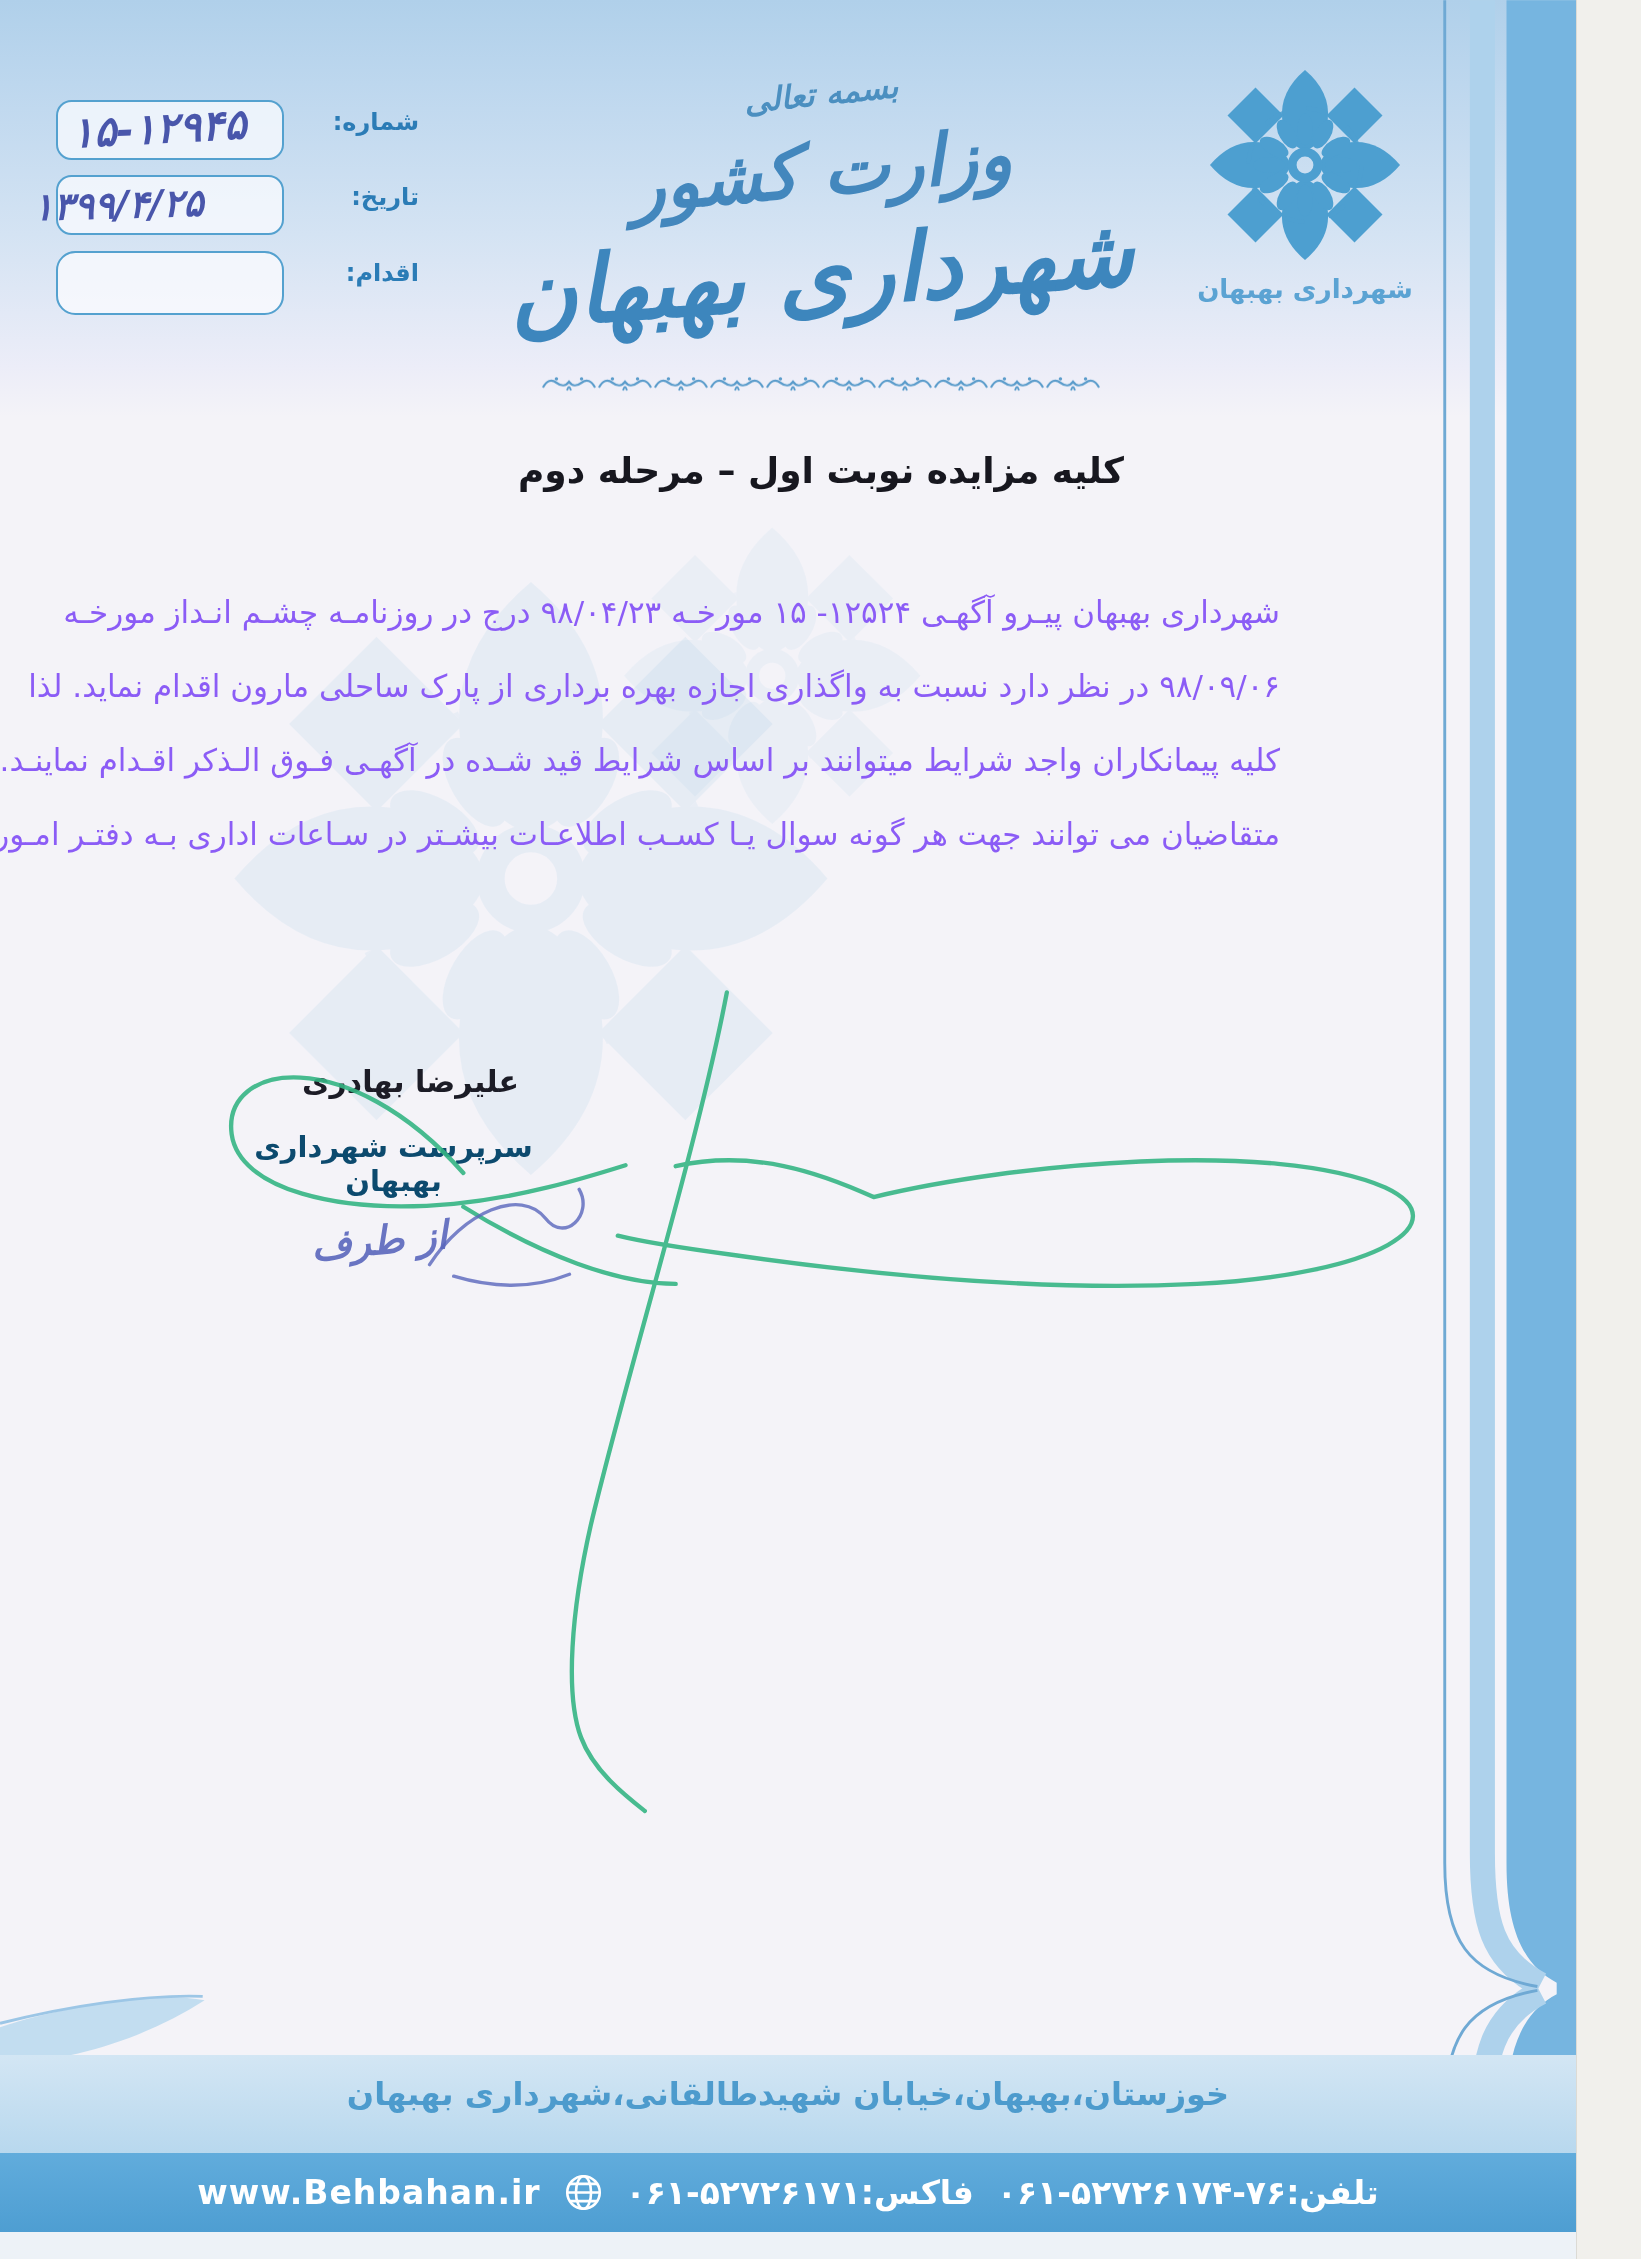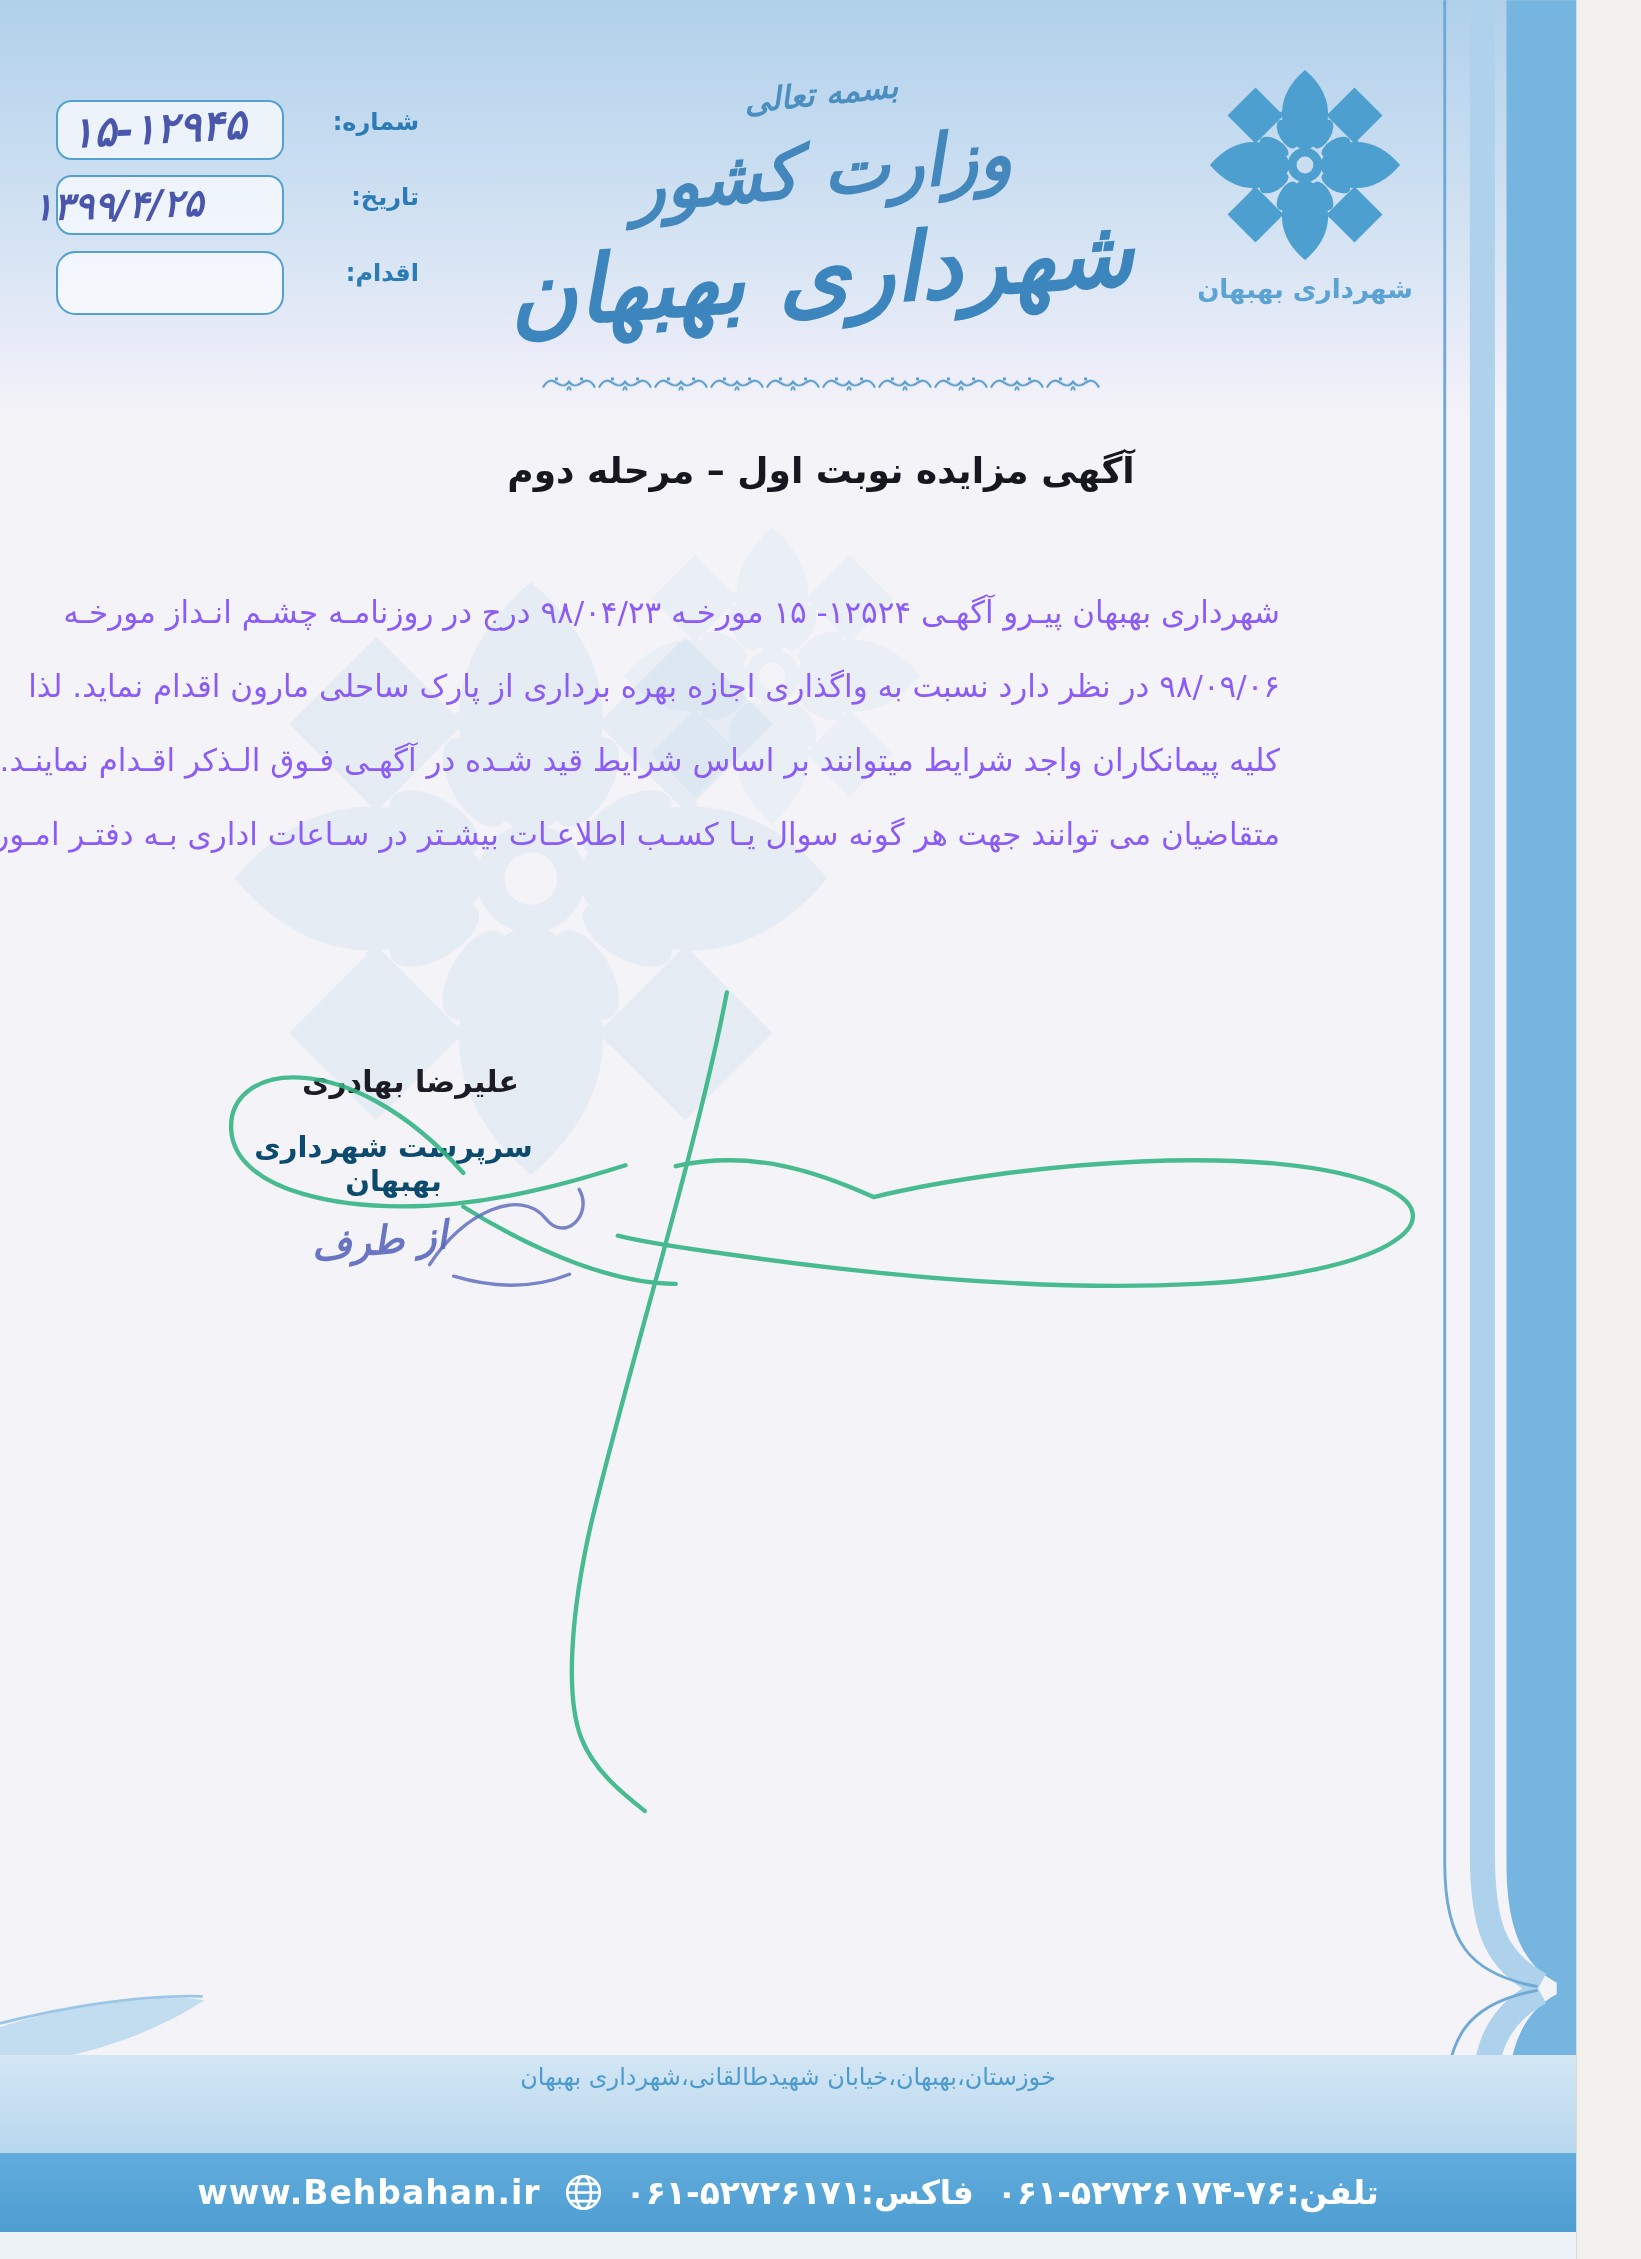--- a/index.html
+++ b/index.html
@@ -55,22 +55,22 @@
   .sig-role{position:absolute;left:239px;top:1130px;width:309px;text-align:center;
     font-size:29px;font-weight:bold;color:#0c4a6e;direction:rtl;}
   .hand-note{position:absolute;left:311px;top:1218px;font-size:39px;font-weight:bold;
     font-style:italic;color:#5a67bd;transform:rotate(-5deg);direction:rtl;opacity:.9;}
 
   .overlay-svg{position:absolute;left:0;top:0;pointer-events:none;}
 
   
   .footer-light{position:absolute;left:0;top:2055px;width:1576px;height:98px;
     background:linear-gradient(180deg,#d3e6f4,#b8d8ee);text-align:center;direction:rtl;}
-  .footer-light .addr{display:inline-block;margin-top:8px;font-size:24px;color:#4d9bcd;
-    font-weight:normal;letter-spacing:0.5px;}
+  .footer-light .addr{display:inline-block;margin-top:20px;font-size:32px;color:#4d9bcd;
+    font-weight:bold;letter-spacing:0.5px;}
   .footer-dark{position:absolute;left:0;top:2153px;width:1576px;height:79px;
     background:linear-gradient(180deg,#61acdc,#4e9ed2);display:flex;flex-direction:row;
     justify-content:center;align-items:center;gap:23px;direction:rtl;color:#fff;
     font-size:33px;font-weight:bold;}
   .footer-dark .site{direction:ltr;letter-spacing:1px;}
   .bottom-strip{position:absolute;left:0;top:2232px;width:1576px;height:27px;background:#edf2f7;}
   .globe{width:39px;height:39px;}
 </style>
 </head>
 <body>
@@ -162,21 +162,21 @@
     <rect width="580" height="18" fill="url(#orn)"></rect>
   </svg>
 
   <div class="logo-block">
     <svg width="198" height="198" viewBox="0 0 205 205">
       <use href="#flower" width="205" height="205"></use>
     </svg>
     <div class="logo-caption">شهرداری بهبهان</div>
   </div>
 
-  <div class="doc-title">آگهی مزایده نوبت اول – مرحله دوم</div>
+  <div class="doc-title">کلیه مزایده نوبت اول – مرحله دوم</div>
   <div class="body-text">
     <div class="body-line">شهرداری بهبهان پیـرو آگهـی ۱۲۵۲۴- ۱۵ مورخـه ۹۸/۰۴/۲۳ درج در روزنامـه چشـم انـداز مورخـه</div>
     <div class="body-line">۹۸/۰۹/۰۶ در نظر دارد نسبت به واگذاری اجازه بهره برداری از پارک ساحلی مارون اقدام نماید. لذا</div>
     <div class="body-line">کلیه پیمانکاران واجد شرایط میتوانند بر اساس شرایط قید شـده در آگهـی فـوق الـذکر اقـدام نماینـد.</div>
     <div class="body-line">متقاضیان می توانند جهت هر گونه سوال یـا کسـب اطلاعـات بیشـتر در سـاعات اداری بـه دفتـر امـور</div>
   </div>
 
   <div class="sig-name">علیرضا بهادری</div>
   <div class="sig-role">سرپرست شهرداری بهبهان</div>
   <div class="hand-note">از طرف</div>

